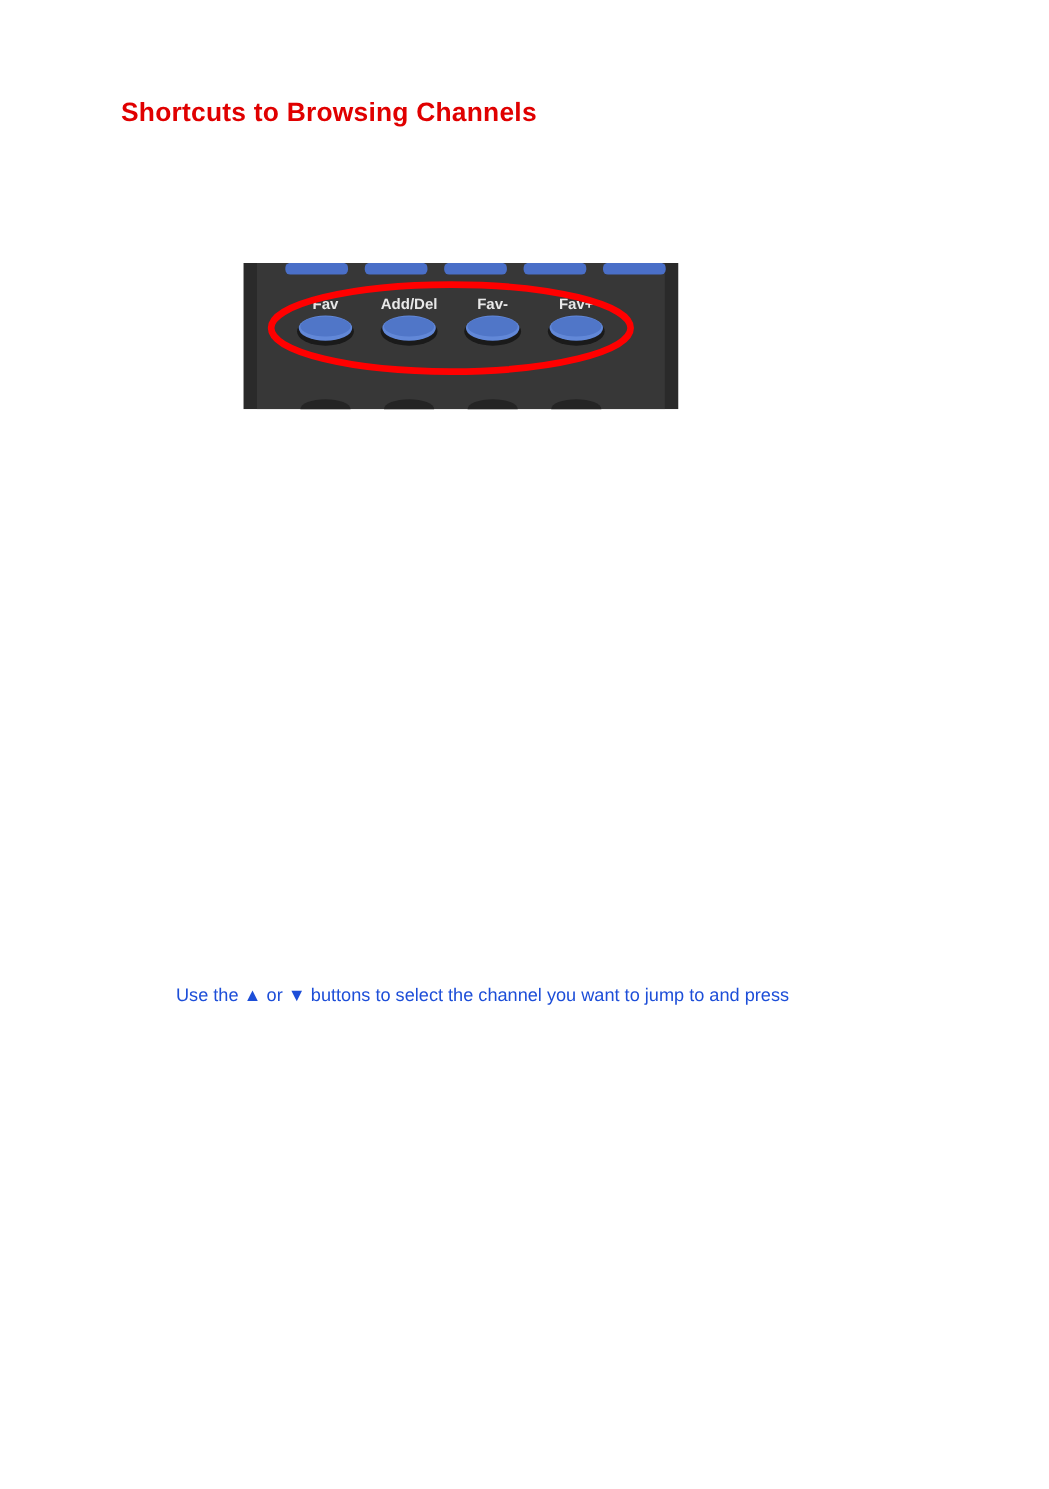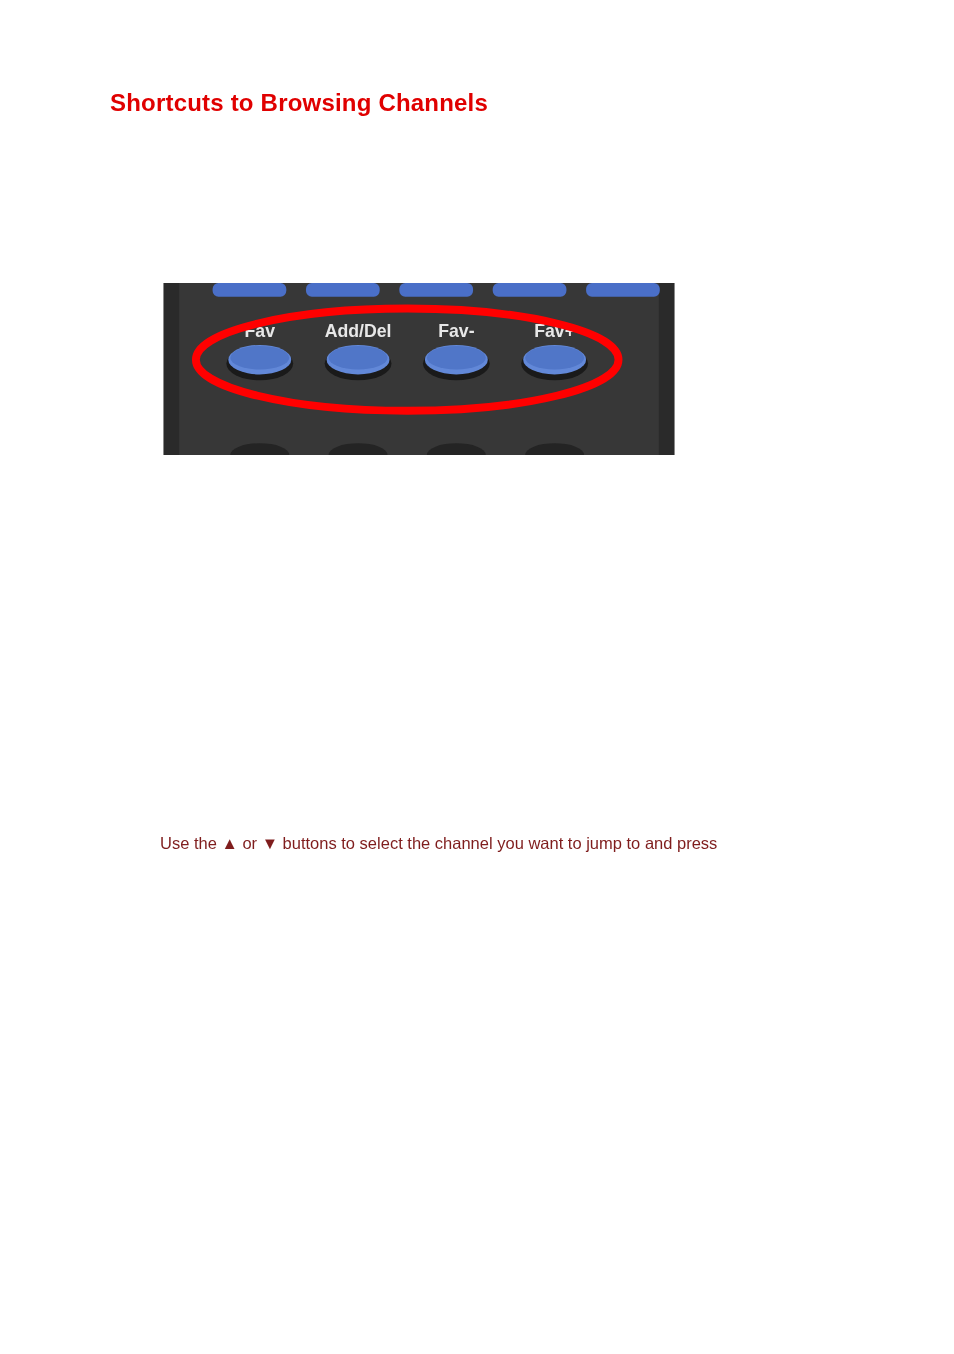--- a/index.html
+++ b/index.html
@@ -22,33 +22,32 @@
       font-weight: bold;
       color: #e00000;
       letter-spacing: 0.2px;
       margin-left: 32px;
     }
     .remote-image {
       position: absolute;
       top: 239px;
       left: 159px;
       width: 520px;
-      height: 172px;
-      margin-top: 44px;
+      height: 133px;
     }
     .remote-svg {
       width: 100%;
       height: 100%;
     }
     .body-text {
       position: absolute;
-      top: 834px;
+      top: 896px;
       left: 160px;
       font-size: 16.5px;
-      color: #7f1d1d;
+      color: #1d4ed8;
       white-space: nowrap;
     }
   </style>
 </head>
 <body>
 
 <h1 class="page-heading">Shortcuts to Browsing Channels</h1>
 
 <div class="remote-image">
   <svg class="remote-svg" viewBox="0 0 520 175">

